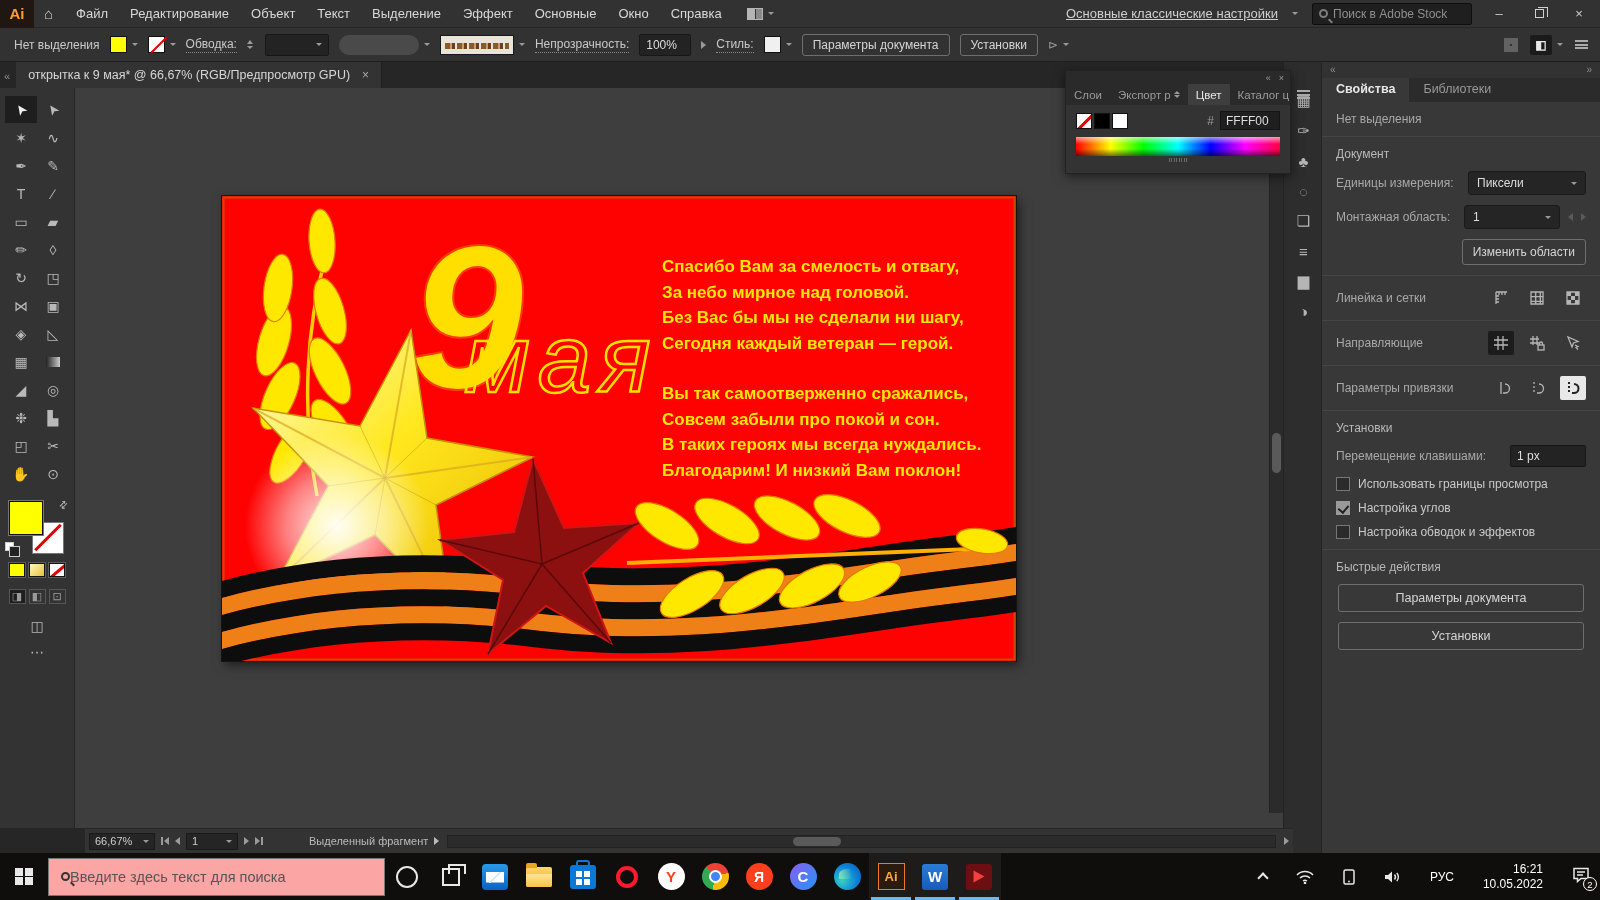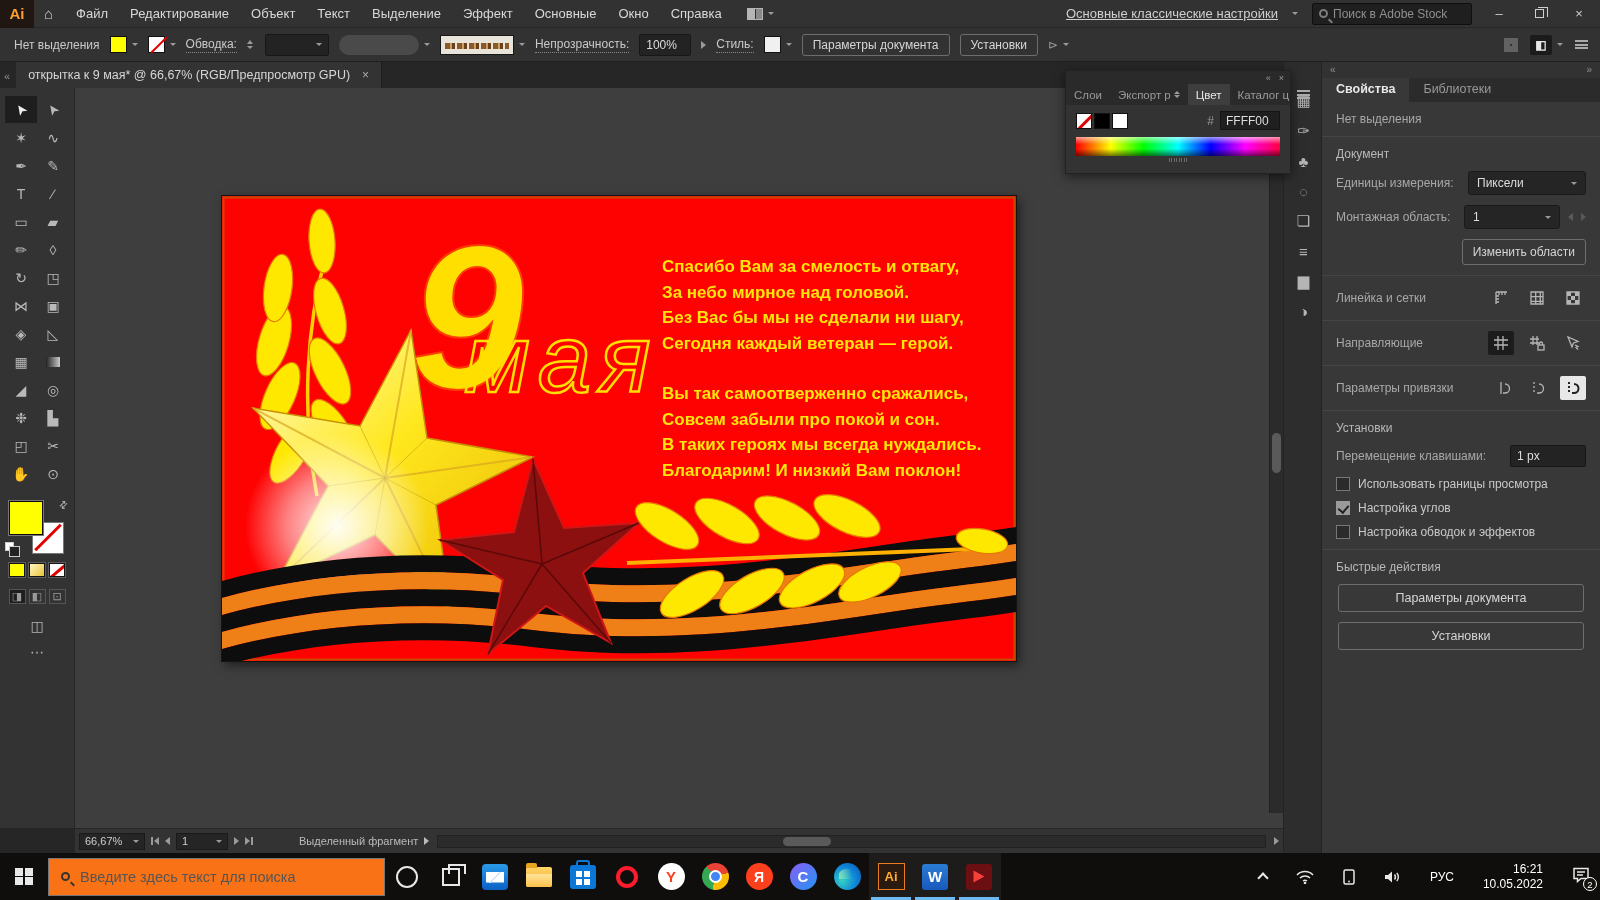--- a/index.html
+++ b/index.html
@@ -138,32 +138,32 @@
   .itile.pressed{background:#1c1c1c;}
   .itile.inv{background:#e8e8e8;}
   .itile svg{stroke:#b5b5b5;fill:none;stroke-width:1.3;}
   .itile.inv svg{stroke:#222;}
   .cbrow{display:flex;align-items:center;gap:8px;margin-top:10px;color:#c9c9c9;}
   .cbox{width:14px;height:14px;border:1px solid #777;background:#2b2b2b;position:relative;flex:0 0 auto;}
   .cbox.checked{background:#9a9a9a;border-color:#9a9a9a;}
   .cbox.checked::after{content:"";position:absolute;left:3px;top:1px;width:5px;height:8px;border:solid #222;border-width:0 2px 2px 0;transform:rotate(40deg);}
   .qbtn{display:block;width:246px;margin:10px auto 0;border:1px solid #6e6e6e;border-radius:3px;background:transparent;color:#d5d5d5;padding:6px 0;font-size:12.5px;text-align:center;}
   
-  #statusbar{left:75px;top:828px;width:1208px;height:25px;background:#333;border-top:1px solid #262626;display:flex;align-items:center;gap:6px;padding:0 4px;font-size:11px;color:#bbb;}
+  #statusbar{left:85px;top:828px;width:1208px;height:25px;background:#333;border-top:1px solid #262626;display:flex;align-items:center;gap:6px;padding:0 4px;font-size:11px;color:#bbb;}
   .sb-field{background:#252525;border:1px solid #1a1a1a;height:17px;display:inline-flex;align-items:center;padding:0 5px;gap:6px;color:#ccc;}
   #sb-status{margin-left:40px;}
   .sb-tri{width:0;height:0;border-top:4px solid transparent;border-bottom:4px solid transparent;border-left:5px solid #bbb;}
   #hscroll{flex:1;height:13px;background:#2b2b2b;border:1px solid #222;position:relative;margin:0 2px;}
   #hthumb{position:absolute;left:345px;top:1px;width:48px;height:9px;background:#5a5a5a;border-radius:5px;}
   
   #taskbar{left:0;top:853px;width:1600px;height:47px;background:#100e0c;display:flex;align-items:center;z-index:60;}
   #startbtn{width:48px;height:47px;display:flex;align-items:center;justify-content:center;}
   #winlogo{display:grid;grid-template-columns:8px 8px;grid-template-rows:8px 8px;gap:1.5px;}
   #winlogo i{background:#e8e8e8;display:block;}
-  #tb-search{width:337px;height:38px;background:#f97316;border:1px solid #777;display:flex;align-items:center;gap:10px;padding:0 12px;}
+  #tb-search{width:337px;height:38px;background:#fca5a5;border:1px solid #777;display:flex;align-items:center;padding:0 12px;}
   #tb-search .mag{border-color:#333;}
   #tb-search .mag::after{background:#333;}
   #tb-search input{border:none;outline:none;background:transparent;font-size:14.5px;color:#333;width:260px;}
   #tb-search input::placeholder{color:#555;}
   .slot{width:44px;height:47px;display:flex;align-items:center;justify-content:center;position:relative;}
   .slot.active{background:rgba(255,255,255,.06);}
   .slot.active::after{content:"";position:absolute;left:2px;bottom:0;width:40px;height:3px;background:#6cb8f0;}
   .circ{width:27px;height:27px;border-radius:50%;display:flex;align-items:center;justify-content:center;font-weight:bold;}
   #ic-cortana{width:22px;height:22px;border:2.5px solid #e8e8e8;border-radius:50%;}
   #ic-taskview{width:18px;height:18px;border:2px solid #e8e8e8;position:relative;}

